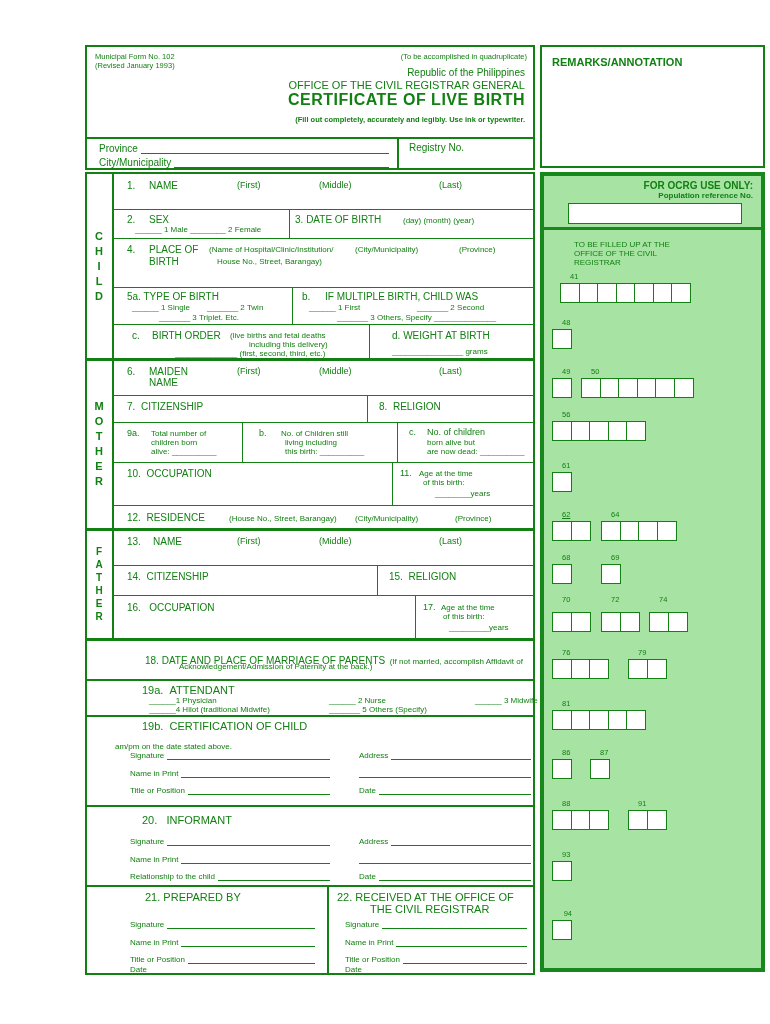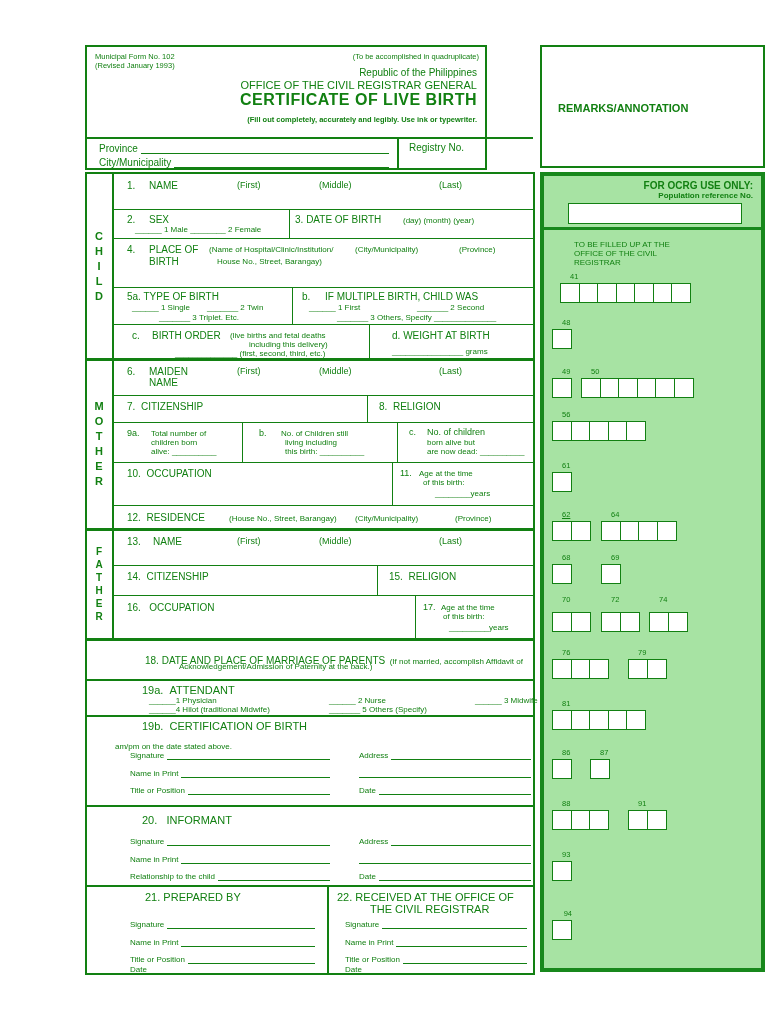--- a/index.html
+++ b/index.html
@@ -29,21 +29,21 @@
   .box-row{display:flex;}
   .cellbox{width:18px;height:18px;background:#fff;border:1.5px solid var(--g);margin-left:-1.5px;}
   .cellbox:first-child{margin-left:0;}
   .popref{position:absolute;left:24px;top:27px;width:172px;height:19px;background:#fff;border:1.5px solid var(--g);}
 </style>
 </head>
 <body>
 
 <div class="page">
 
-  <div class="box" style="left:85px;top:45px;width:402px;height:125px;">
+  <div class="box" style="left:85px;top:45px;width:450px;height:125px;">
     <span class="t s7" style="left:8px;top:5px;">Municipal Form No.  102</span>
     <span class="t s7" style="left:8px;top:14px;">(Revised January 1993)</span>
     <span class="t s7" style="right:6px;top:5px;">(To be accomplished in quadruplicate)</span>
     <div class="t s10 ctr" style="top:20px;">Republic of the Philippines</div>
     <div class="t s11 ctr" style="top:32px;">OFFICE OF THE CIVIL REGISTRAR GENERAL</div>
     <div class="t s16 ctr b" style="top:44px;">CERTIFICATE OF LIVE BIRTH</div>
     <div class="t s7 ctr b" style="top:68px;">(Fill out completely, accurately and legibly. Use ink or typewriter.</div>
     <div class="hl" style="left:0;top:90px;width:446px;height:1.5px;"></div>
     <div class="hl" style="left:310px;top:90px;width:1.5px;height:31px;"></div>
     <div class="frow" style="left:12px;top:110px;width:290px;font-size:10px;">
@@ -51,21 +51,21 @@
         <i class="fill"></i>
     </div>
     <div class="frow s10" style="left:12px;top:96px;width:290px;font-size:10px;">
       <span>Province</span>
         <i class="fill"></i>
     </div>
     <span class="t s10" style="left:322px;top:95px;">Registry No.</span>
   </div>
 
   <div class="box" style="left:540px;top:45px;width:225px;height:123px;border-width:2.5px;">
-    <span class="t s11 b" style="left:16px;top:9px;margin-top:46px;">REMARKS/ANNOTATION</span>
+    <span class="t s11 b" style="left:10px;top:9px;">REMARKS/ANNOTATION</span>
   </div>
 
   <div class="box" style="left:85px;top:172px;width:450px;height:803px;">
 
     <div class="vlabel" style="top:0;height:186px;">CHILD</div>
     <div class="vlabel" style="top:186px;height:170px;">MOTHER</div>
     <div class="vlabel" style="top:356px;height:110px;letter-spacing:2px;font-size:10px;">FATHER</div>
 
     <div class="hl" style="left:25px;top:0;width:1.5px;height:466px;"></div>
     <div class="hl" style="left:25px;top:35px;width:421px;height:1px;"></div>
@@ -186,21 +186,21 @@
     <span class="t" style="left:58px;top:476px;"><span class="s10"><span>18.</span> <span>DATE AND PLACE OF MARRIAGE OF PARENTS</span></span> <span class="s8">(If not married, accomplish Affidavit of</span></span>
     <span class="t s8" style="left:92px;top:488px;">Acknowledgement/Admission of Paternity at the back.)</span>
 
     <span class="t s11" style="left:55px;top:510px;"><span>19a.</span>&nbsp;&nbsp;<span>ATTENDANT</span></span>
     <span class="t s8" style="left:62px;top:522px;">______1 Physician</span>
     <span class="t s8" style="left:242px;top:522px;">______ 2  Nurse</span>
     <span class="t s8" style="left:388px;top:522px;">______  3   Midwife</span>
     <span class="t s8" style="left:62px;top:531px;">______4 Hilot (traditional Midwife)</span>
     <span class="t s8" style="left:242px;top:531px;">_______ 5 Others (Specify)</span>
 
-    <span class="t s11" style="left:55px;top:546px;"><span>19b.</span>&nbsp;&nbsp;<span>CERTIFICATION OF BIRTH</span></span>
+    <span class="t s11" style="left:55px;top:546px;"><span>19b.</span>&nbsp;&nbsp;<span>CERTIFICATION OF CHILD</span></span>
     <span class="t s8" style="left:28px;top:568px;">am/pm on the date stated above.</span>
     <div class="frow" style="left:43px;top:577px;width:200px;">
         <span>Signature</span>
         <i class="fill"></i>
       </div>
     <div class="frow" style="left:272px;top:577px;width:172px;">
         <span>Address</span>
         <i class="fill"></i>
       </div>
     <div class="frow" style="left:43px;top:595px;width:200px;">

